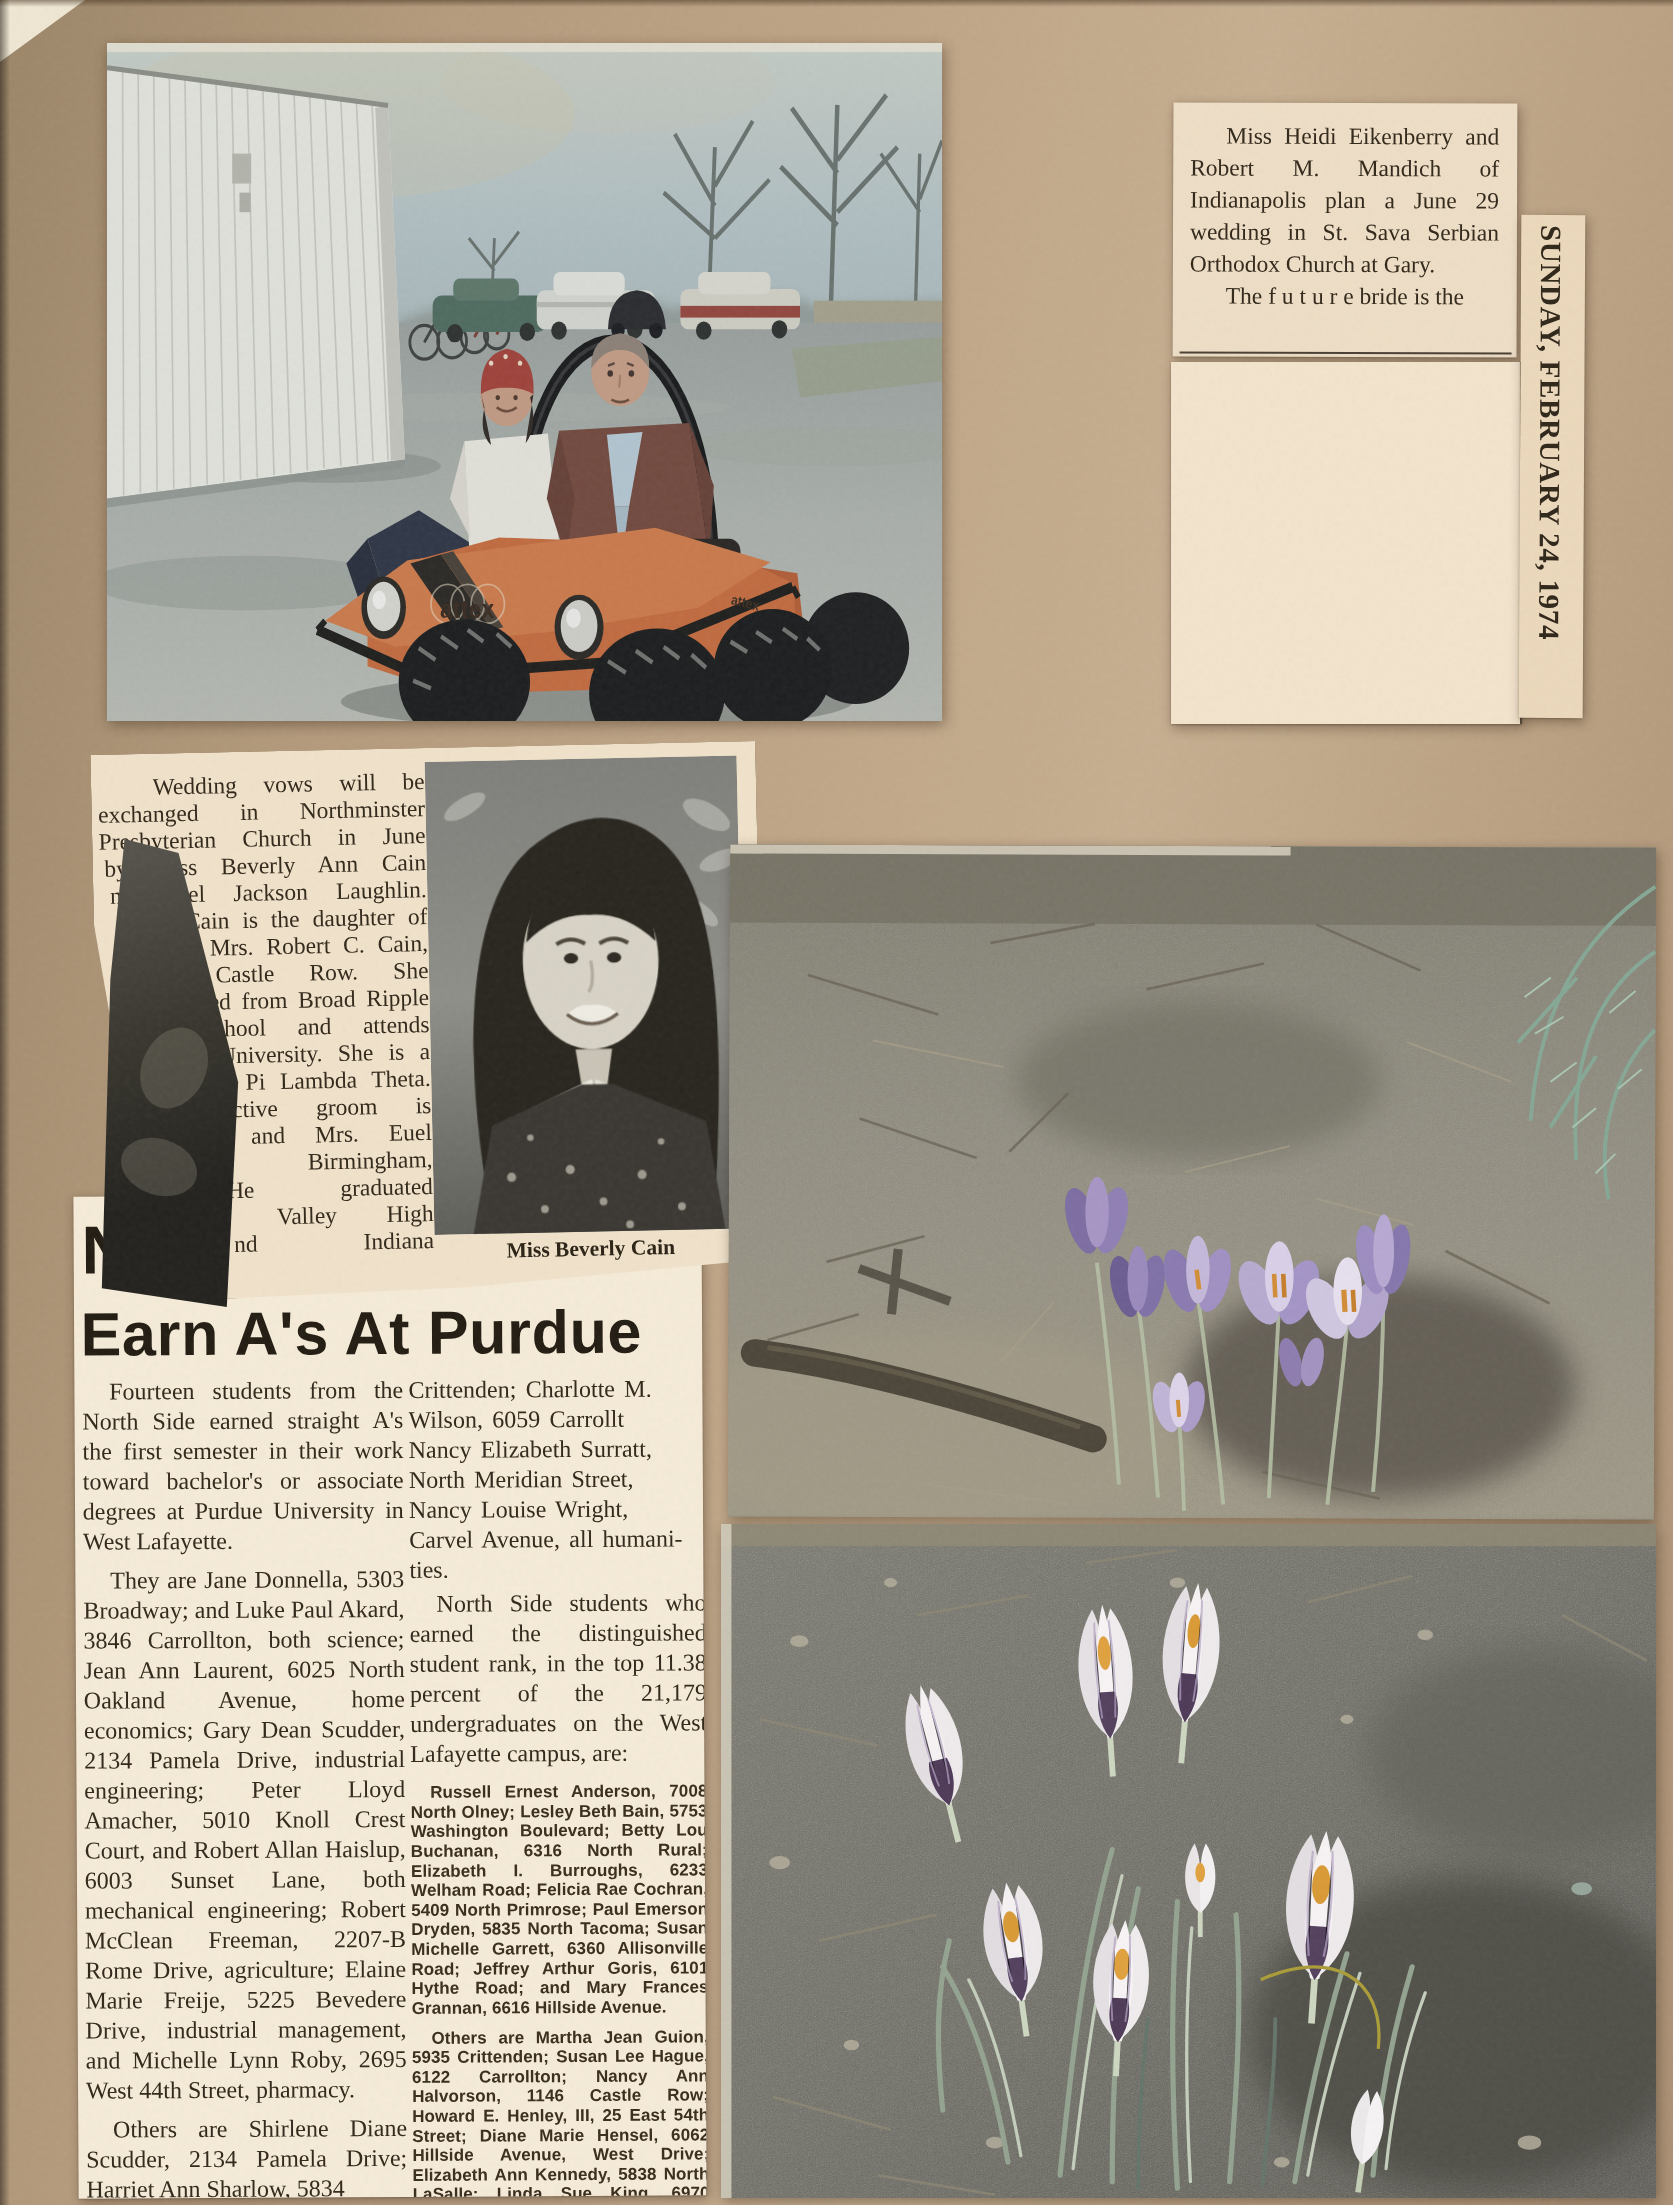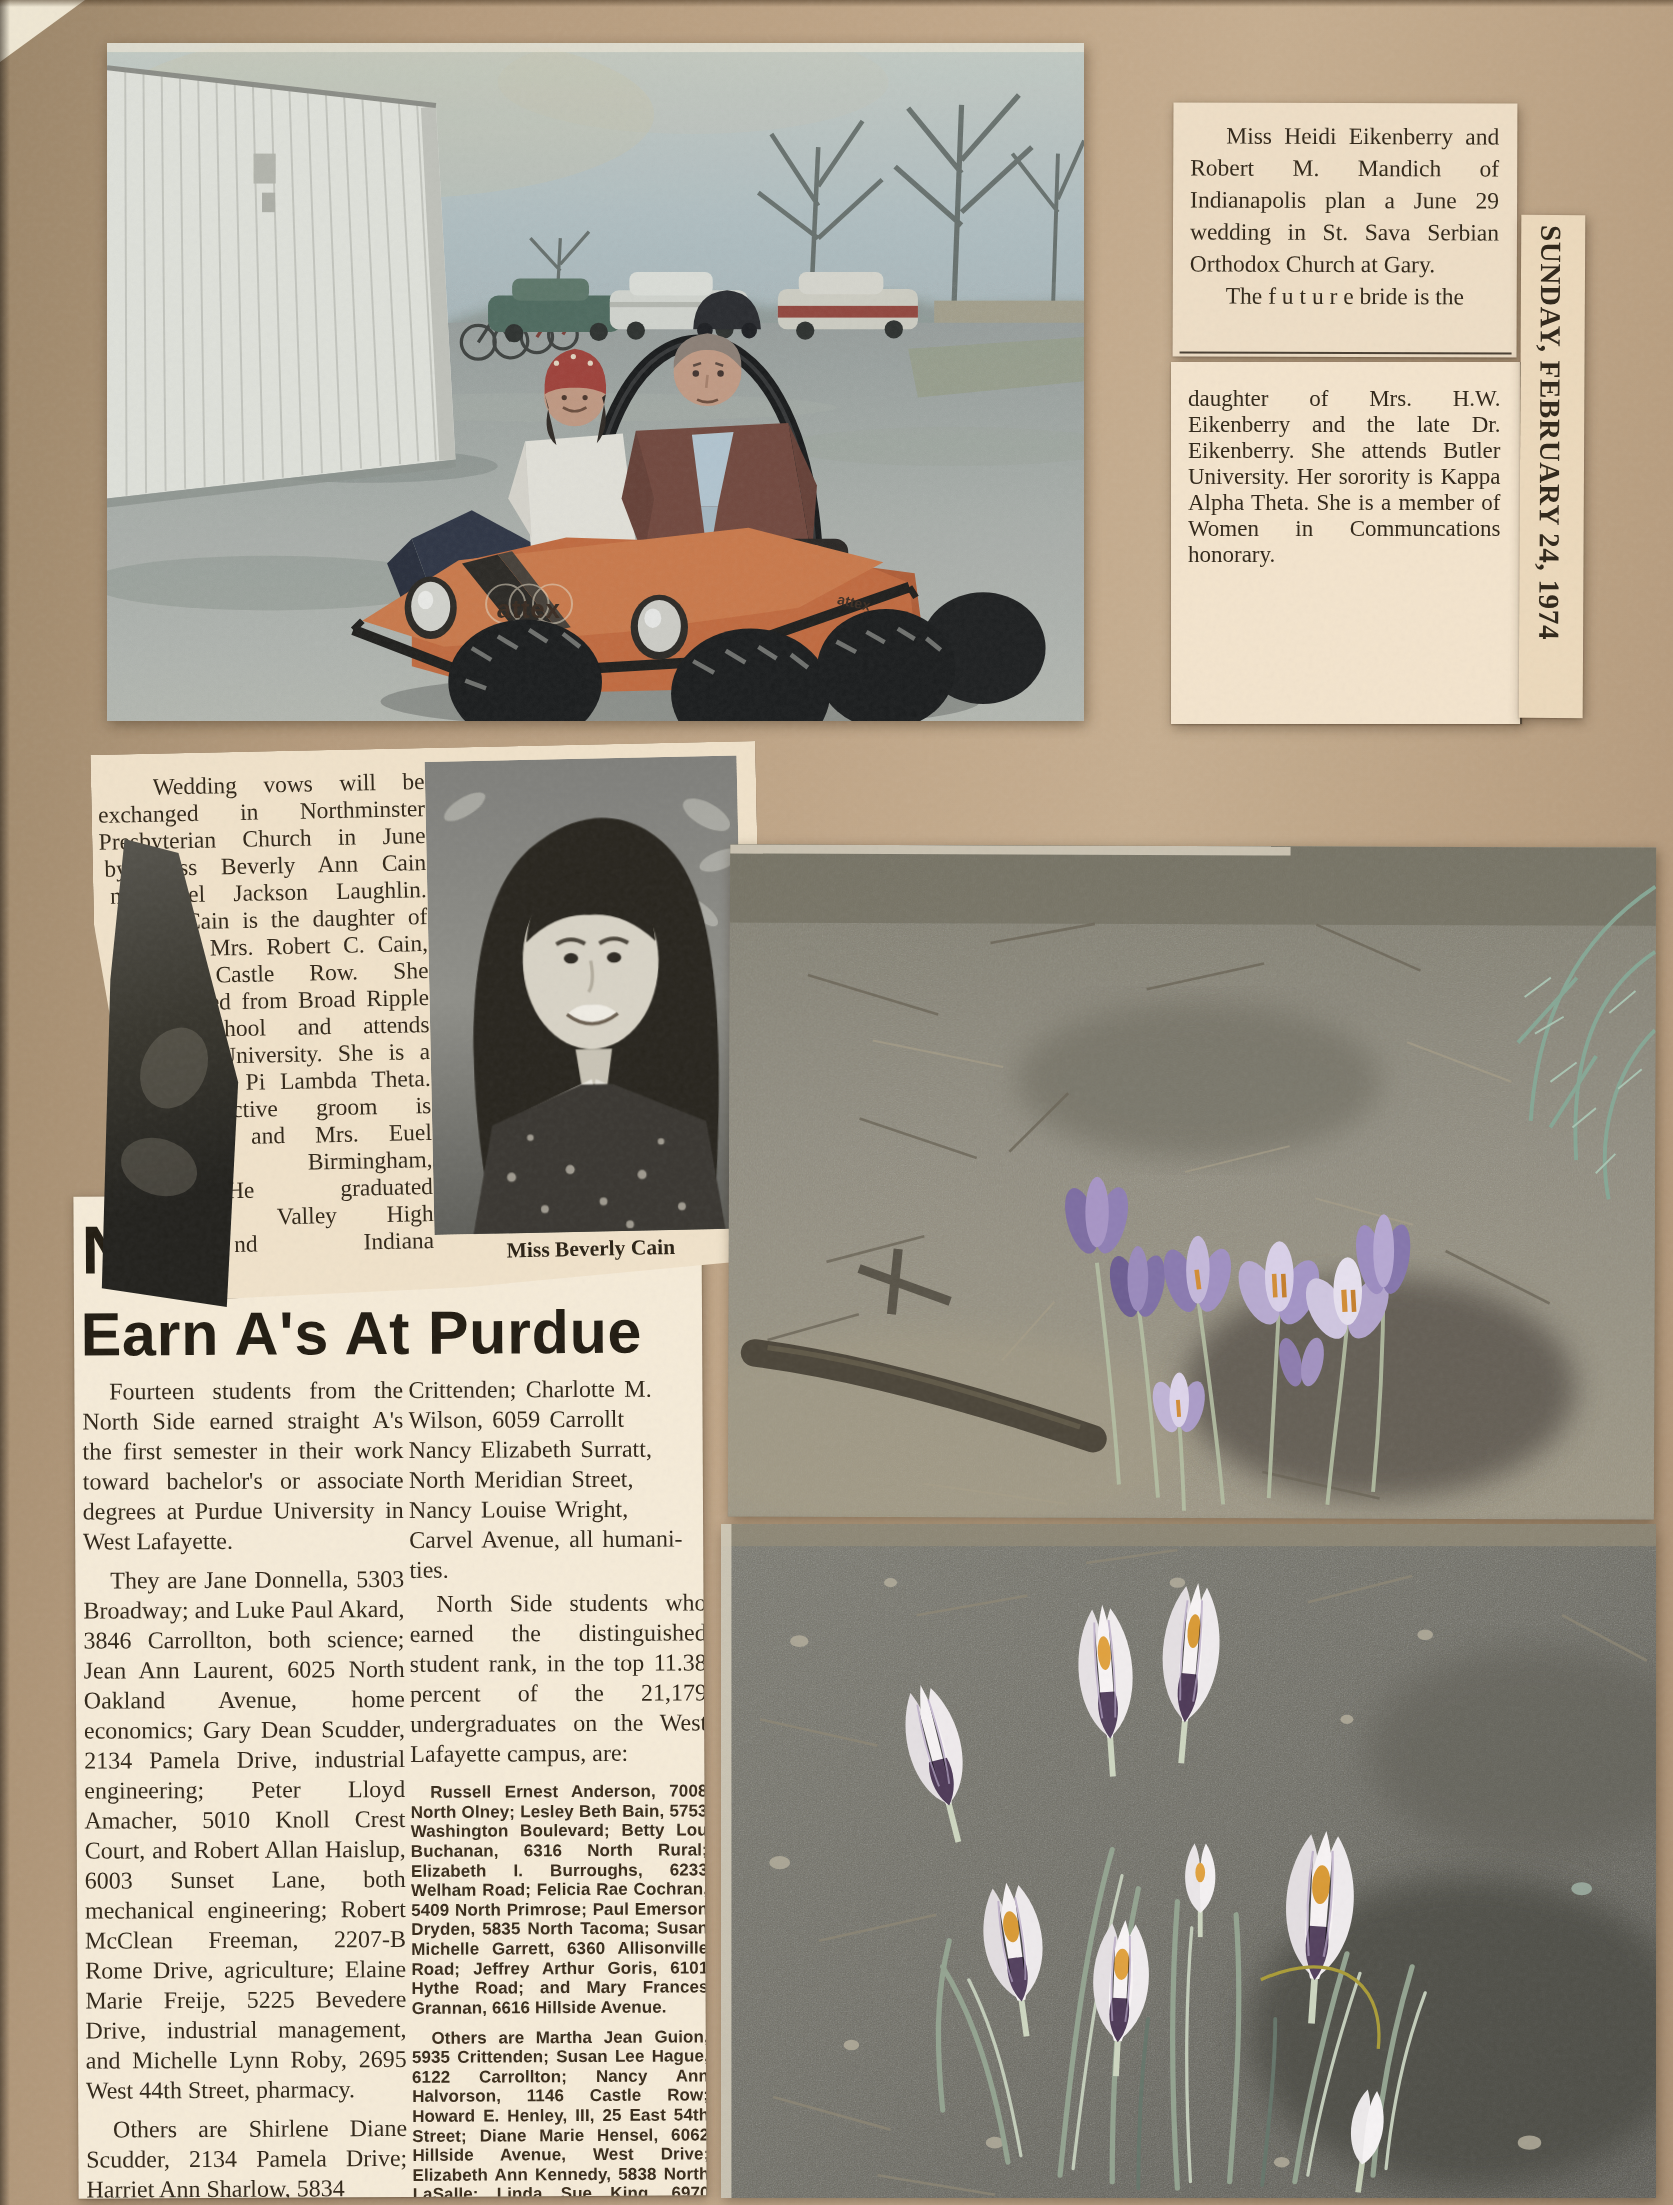--- a/index.html
+++ b/index.html
@@ -19,21 +19,21 @@
 </style>
 </head>
 <body>
 
 <div id="page">
 
   <div class="abs" style="left:0;top:0;width:85px;height:62px;background:#efe7d3;clip-path:polygon(0 0,100% 0,0 100%);"></div>
   <div class="abs" style="left:0;top:0;width:10.4px;height:2205px;background:linear-gradient(90deg,rgba(30,23,15,.55),rgba(30,23,15,0));"></div>
   <div class="abs" style="left:0;top:0;width:1674px;height:6.5px;background:linear-gradient(180deg,rgba(60,42,22,.5),rgba(60,42,22,0));"></div>
 
-  <div class="abs photo" style="left:107px;top:43px;width:977px;height:678px;background:#aebdbf;">
+  <div class="abs photo" style="left:107px;top:43px;width:835px;height:678px;background:#aebdbf;">
     <svg viewBox="0 0 1500 1042" width="100%" height="100%" preserveAspectRatio="none">
       <defs>
         <linearGradient id="a-sky" x1="0" y1="0" x2="0" y2="1">
           <stop offset="0" stop-color="#c9cfc7"></stop>
             <stop offset=".55" stop-color="#b6c2c4"></stop>
             <stop offset="1" stop-color="#aab9bc"></stop>
         </linearGradient>
         <linearGradient id="a-gravel" x1="0" y1="0" x2="0" y2="1">
           <stop offset="0" stop-color="#9aa09d"></stop>
             <stop offset=".5" stop-color="#adb1ab"></stop>
@@ -215,21 +215,20 @@
     </svg>
   </div>
 
   <div class="abs clip news" style="left:1173px;top:103px;width:344px;height:254px;background:#eedec6;transform:rotate(.2deg);padding:0;">
     <div class="just" style="font-size:23.5px;line-height:32px;margin:17px 18px 0 17px;text-indent:36px;">Miss Heidi Eikenberry and Robert M. Mandich of Indianapolis plan a June 29 wedding in St. Sava Serbian Orthodox Church at Gary.</div>
     <div style="font-size:23.5px;line-height:32px;margin:0 18px 0 17px;text-indent:36px;">The f u t u r e bride is the</div>
     <div style="position:absolute;left:6.5px;right:5.2px;bottom:2.6px;border-bottom:2px solid #4a4034;"></div>
   </div>
 
   <div class="abs clip news" style="left:1171px;top:362px;width:349px;height:362px;background:#f3e4cd;border-right:2px solid #55493a;">
-    <div class="just" style="font-size:23px;line-height:26px;margin:23.5px 19.6px 0 17px;">daughter of Mrs. H.W. Eikenberry and the late Dr. Eikenberry. She attends Butler University. Her sorority is Kappa Alpha Theta. She is a member of Women in Communcations honorary.</div>
   </div>
 
   <div class="abs clip" style="left:1520px;top:215px;width:64px;height:503px;background:#ecd9bc;transform:rotate(.3deg);">
     <div style="writing-mode:vertical-rl;font-family:'Liberation Serif',serif;font-weight:700;font-size:29px;letter-spacing:0.7px;color:#30271a;margin-left:13px;margin-top:10.4px;white-space:nowrap;">SUNDAY, FEBRUARY 24, 1974</div>
   </div>
 
   <div class="abs clip" style="left:76px;top:1195px;width:628px;height:1002px;background:#f5ebd8;transform:rotate(-.3deg);overflow:hidden;">
     <div style="position:absolute;left:7.8px;top:14.3px;font-family:'Liberation Sans',sans-serif;font-weight:700;font-size:68px;color:#221c12;">No</div>
     <div style="position:absolute;left:6.5px;top:103px;width:619px;font-family:'Liberation Sans',sans-serif;font-weight:700;font-size:61px;letter-spacing:0.7px;color:#221c12;white-space:nowrap;">Earn A's At Purdue</div>
     <div style="position:absolute;left:7.8px;top:180px;width:321px;" class="news">

